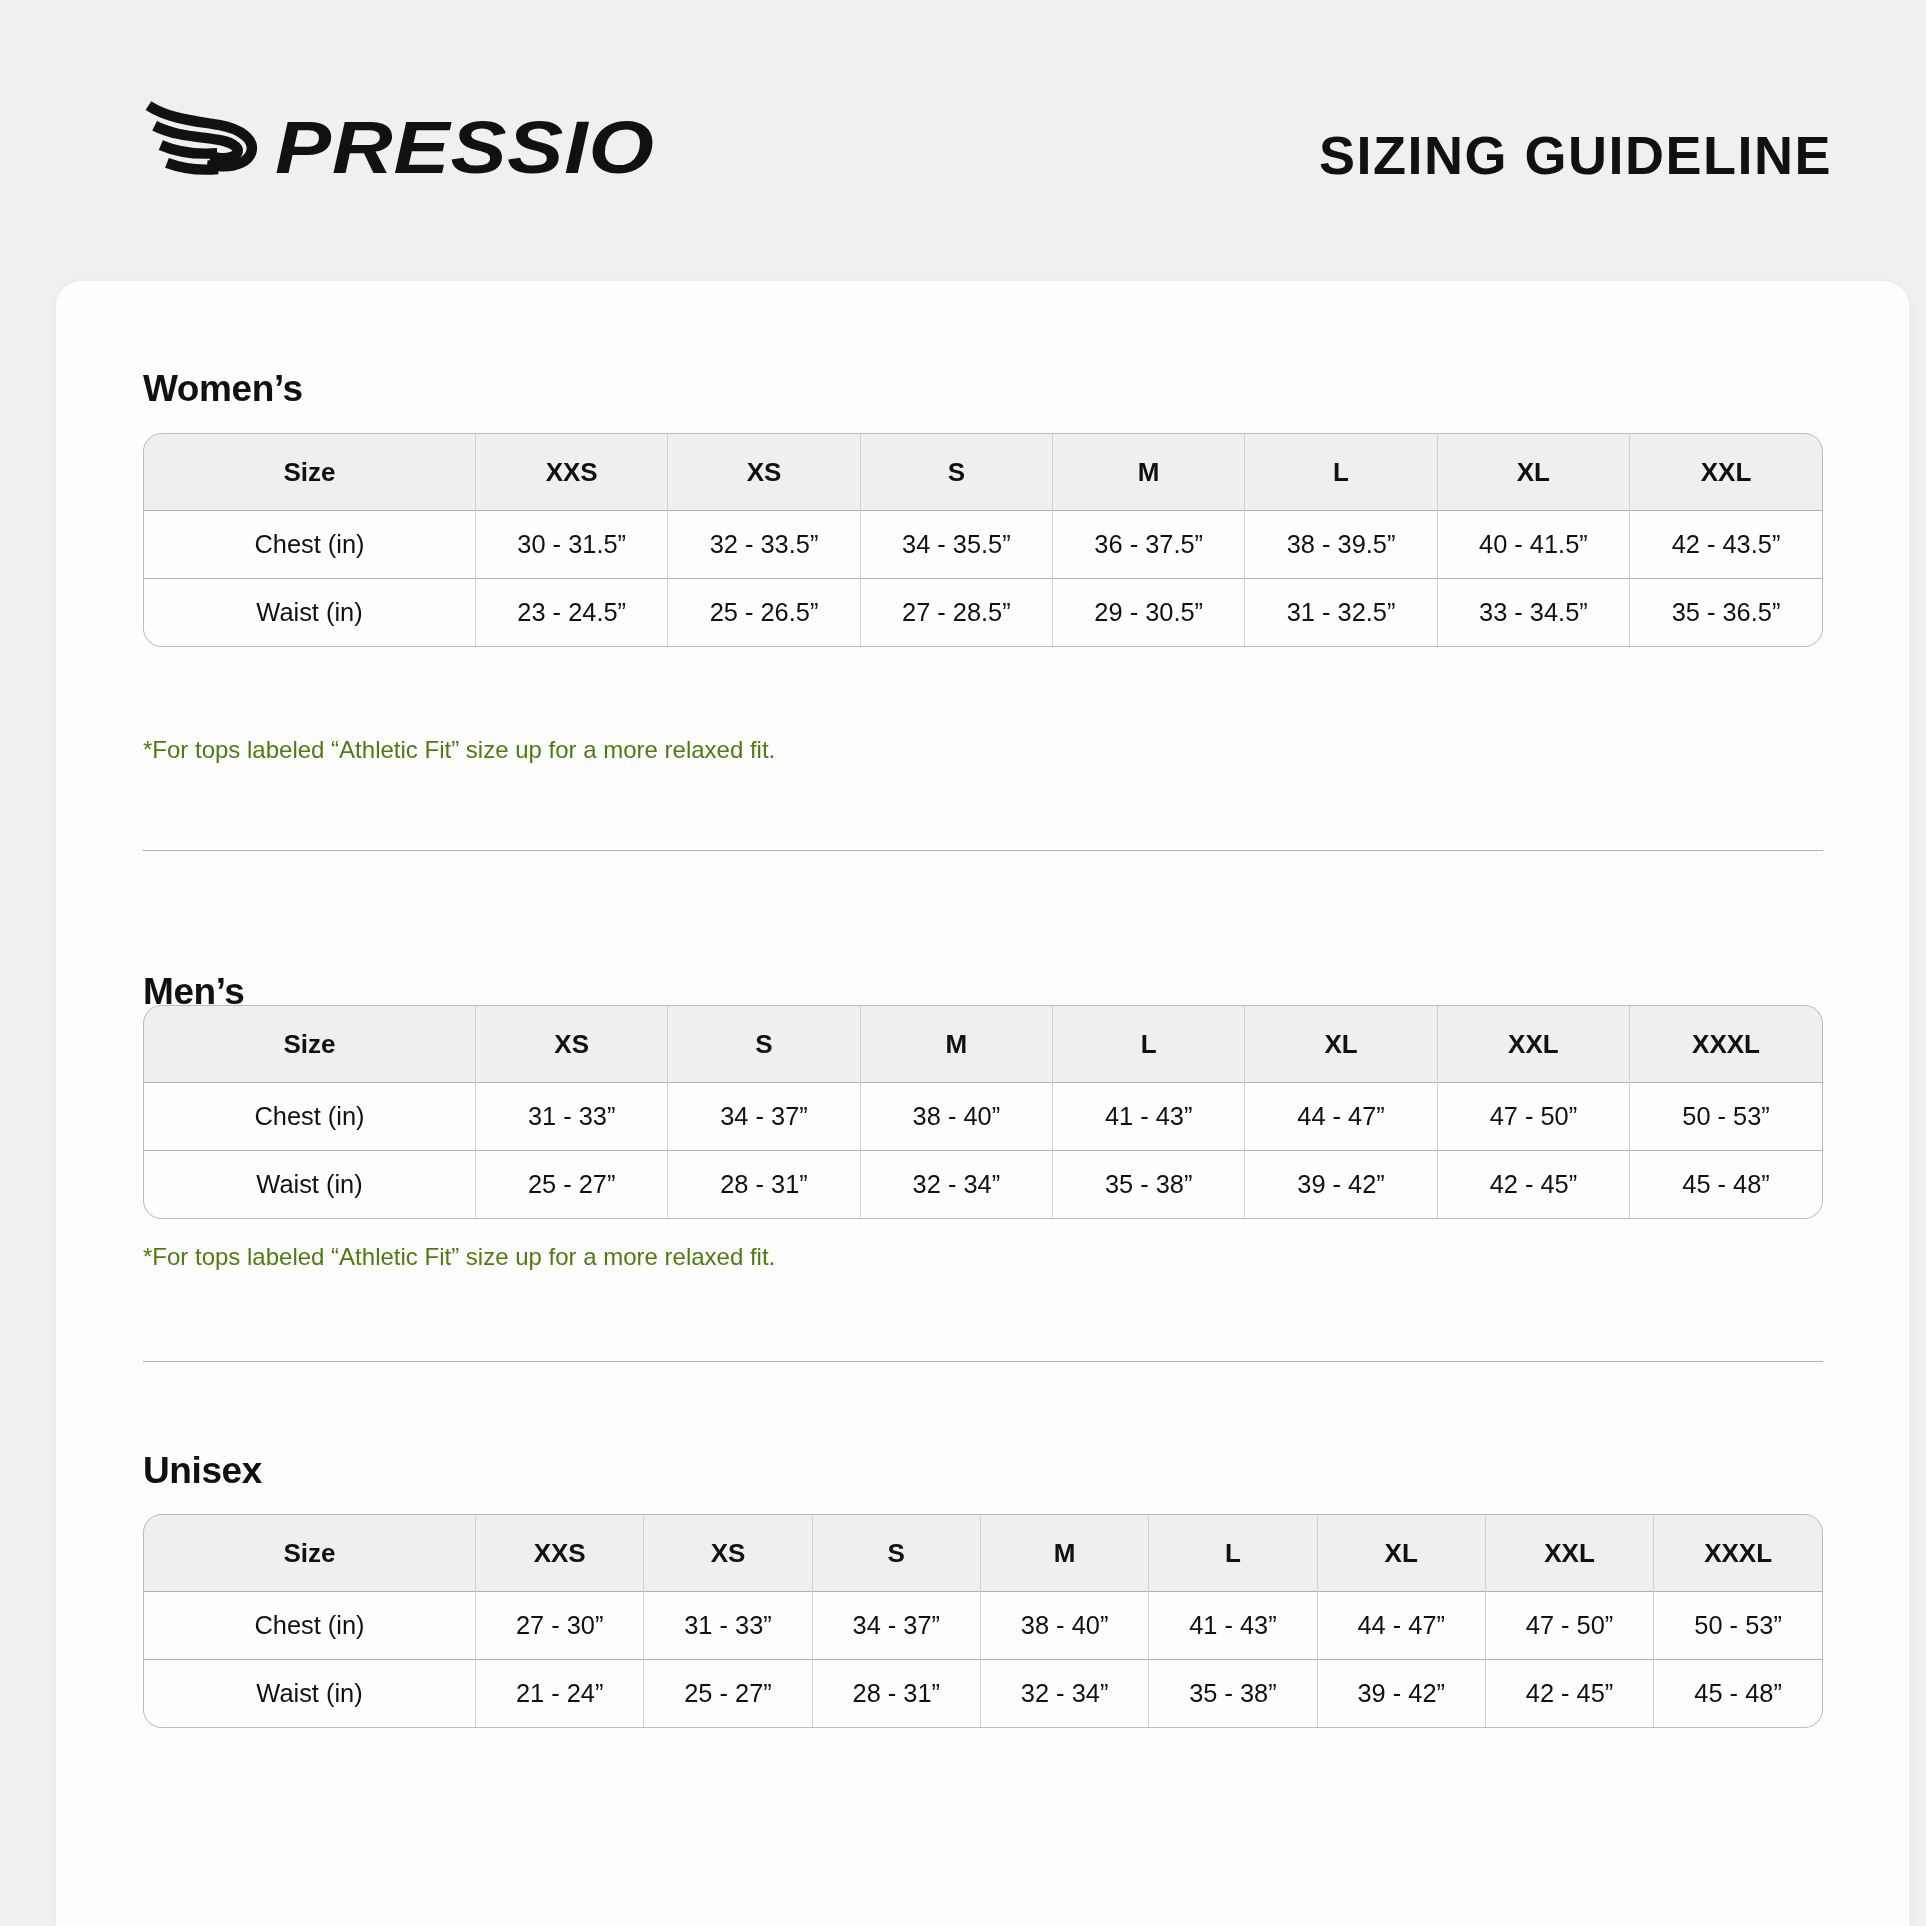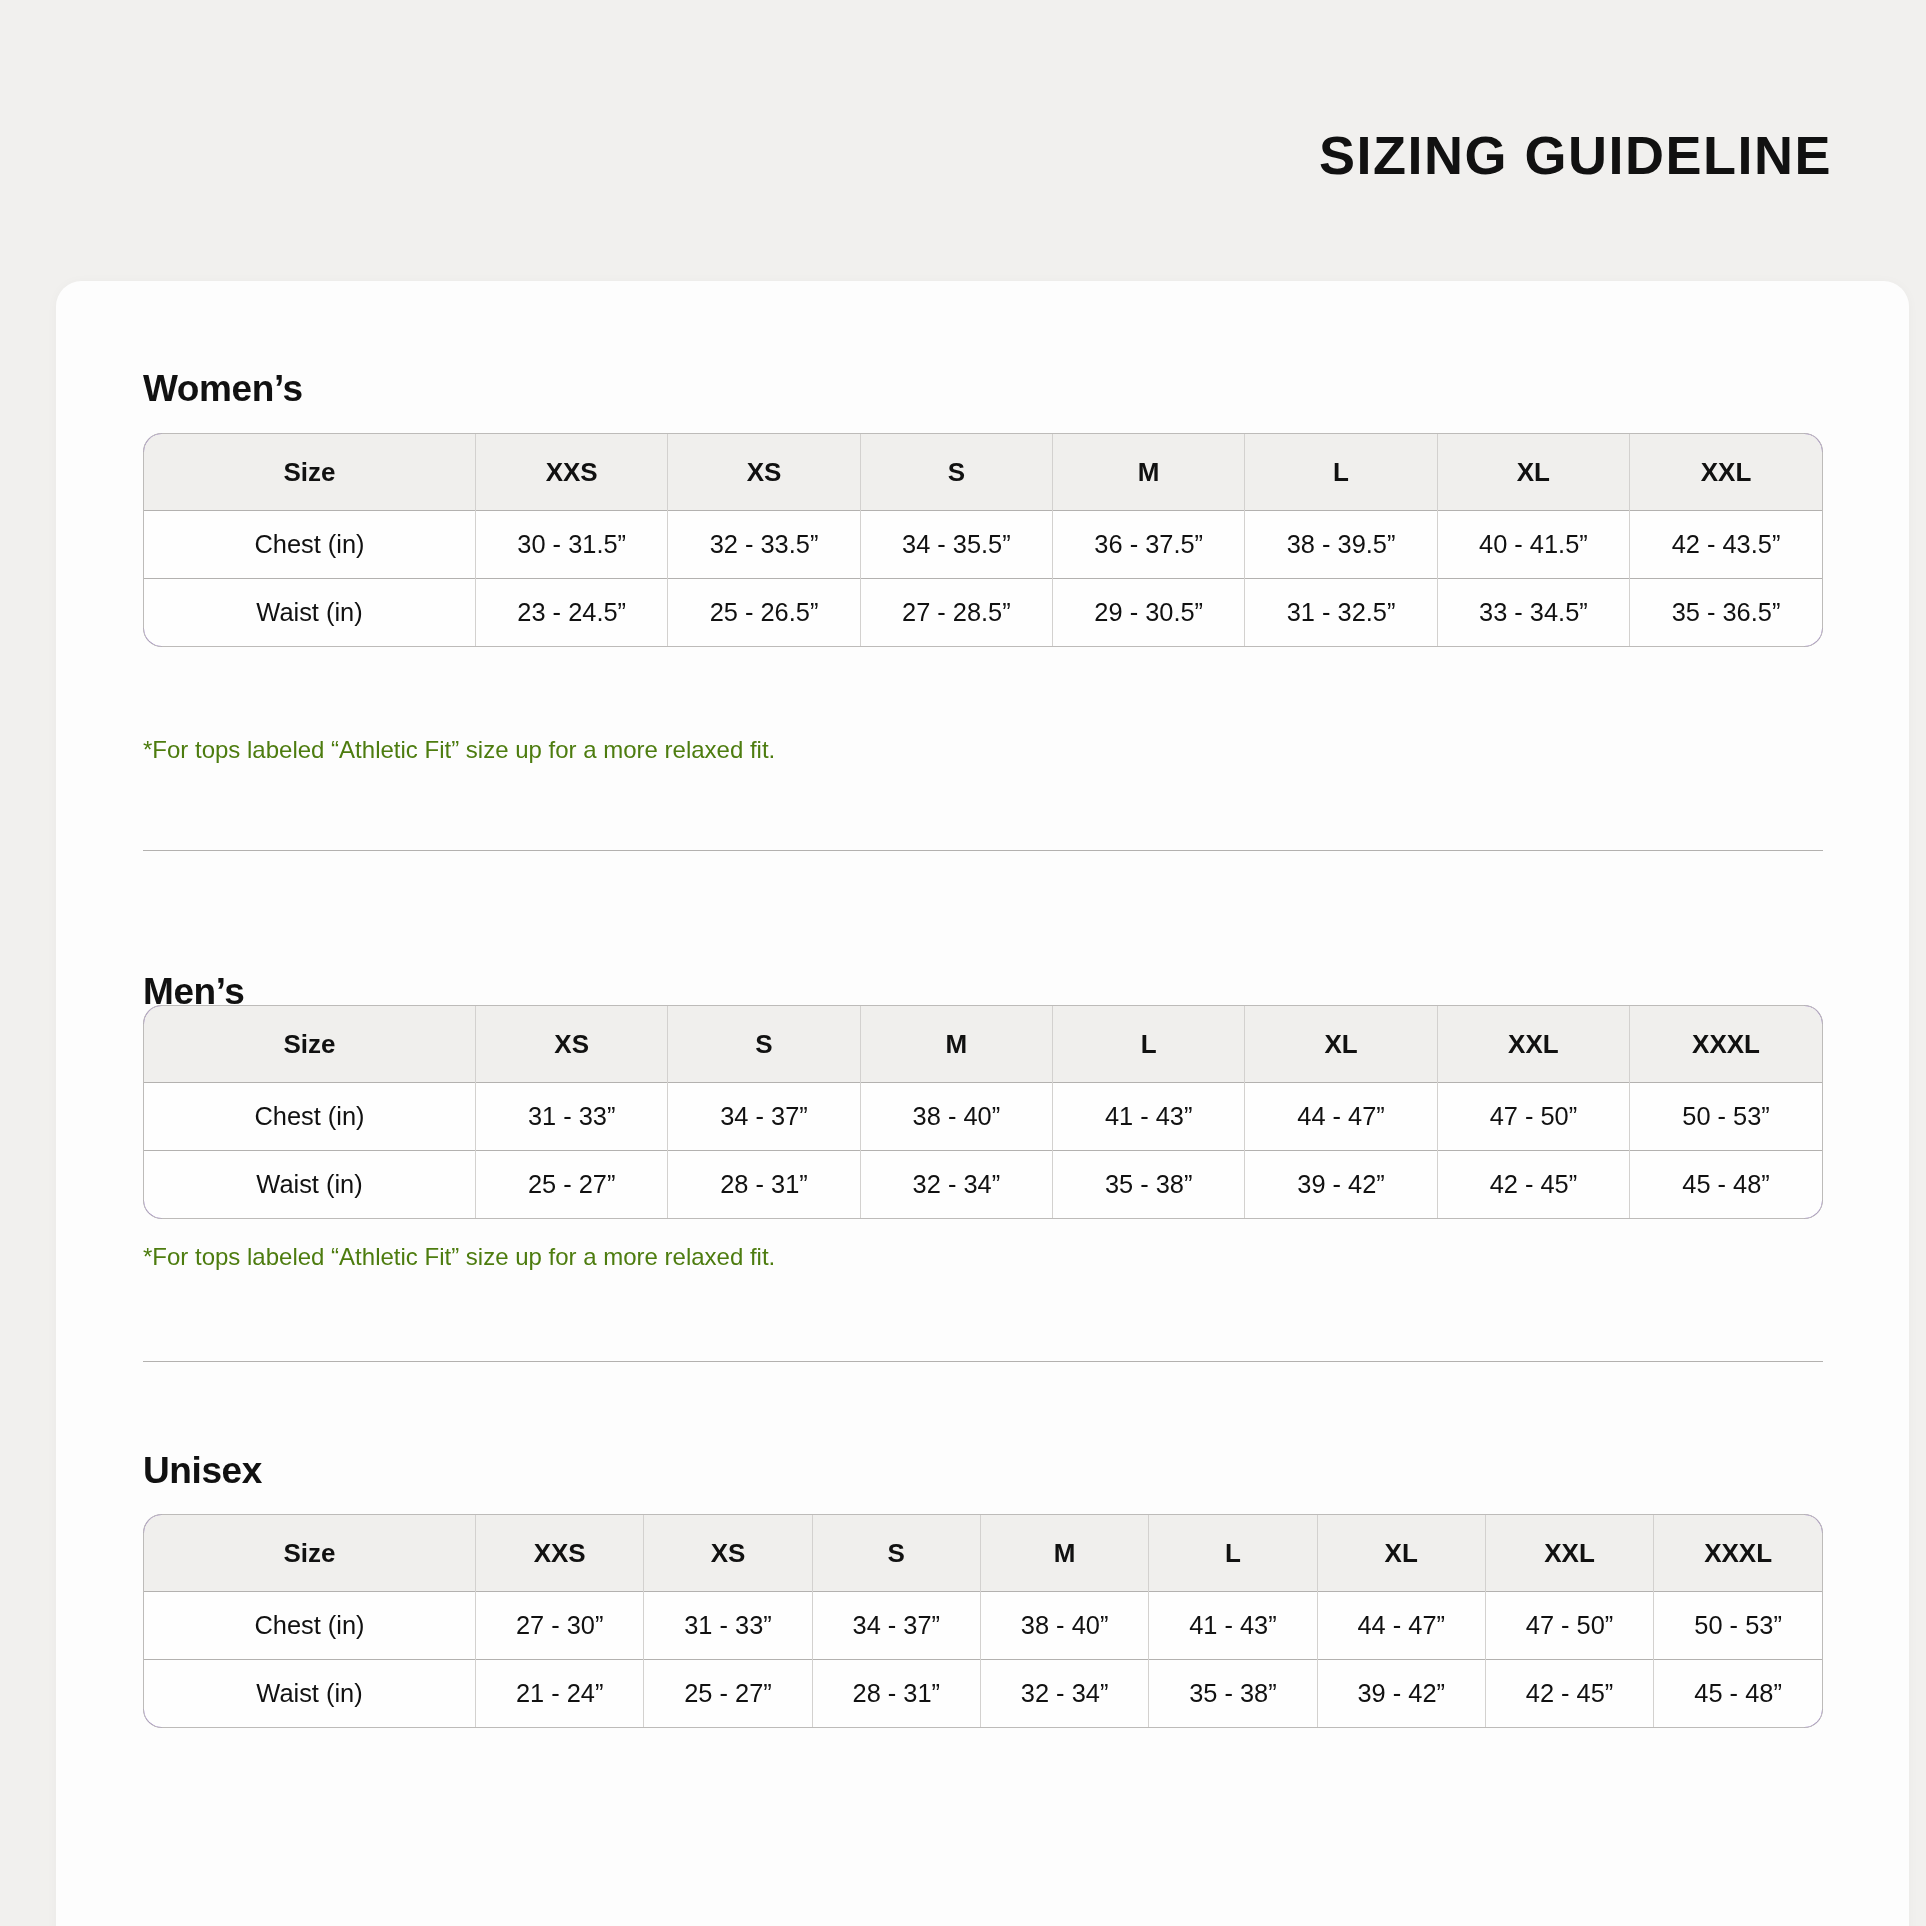--- a/index.html
+++ b/index.html
@@ -31,21 +31,21 @@
   .section-heading{
     position:absolute;left:87px;
     font-size:37px;font-weight:bold;letter-spacing:-0.4px;line-height:1;white-space:nowrap;
   }
   .heading-women{top:89px;}
   .heading-men{top:692px;}
   .heading-unisex{top:1171px;}
   .table-wrap{
     position:absolute;left:87px;width:1680px;
     border:1.2px solid #bdbbb9;border-radius:18.5px;overflow:hidden;
-    background:#4c1d95;box-sizing:border-box;
+    background:#7dd3fc;box-sizing:border-box;
   }
   .wrap-women{top:152px;}
   .wrap-men{top:724px;}
   .wrap-unisex{top:1233px;}
   table.size-table{width:100%;border-collapse:collapse;table-layout:fixed;}
   table.size-table th,table.size-table td{
     text-align:center;vertical-align:middle;
     font-size:25.4px;line-height:1;padding:0;
     border-left:0.8px solid #d3d1cf;
   }
@@ -62,20 +62,29 @@
   .footnote-women{top:455px;}
   .footnote-men{top:962px;}
   .divider{position:absolute;left:87px;width:1680px;height:1.2px;background:#b3b1af;}
   .divider-1{top:569px;}
   .divider-2{top:1080px;}
 </style>
 </head>
 <body>
 
 <div class="top-header">
+  <div class="brand">
+    <svg viewBox="0 0 300 190" fill="none" stroke="#111" stroke-width="27" stroke-linecap="butt" aria-hidden="true">
+      <path d="M14 10 C 70 46, 140 50, 196 60 C 258 71, 286 100, 281 126 C 276 154, 242 168, 204 167 L 166 165"></path>
+      <path d="M30 62 C 85 90, 148 90, 192 98 C 228 104, 248 116, 245 129 C 242 142, 220 148, 196 145 L 174 142"></path>
+      <path d="M46 112 C 100 135, 152 136, 192 133"></path>
+      <path d="M62 158 C 110 176, 152 178, 194 174"></path>
+    </svg>
+    <div class="brand-word">PRESSIO</div>
+  </div>
   <div class="page-title">SIZING GUIDELINE</div>
 </div>
 
 <div class="card">
 
   <div class="section-heading heading-women">Women’s</div>
   <div class="table-wrap wrap-women">
     <table class="size-table">
       <thead>
           <tr>

